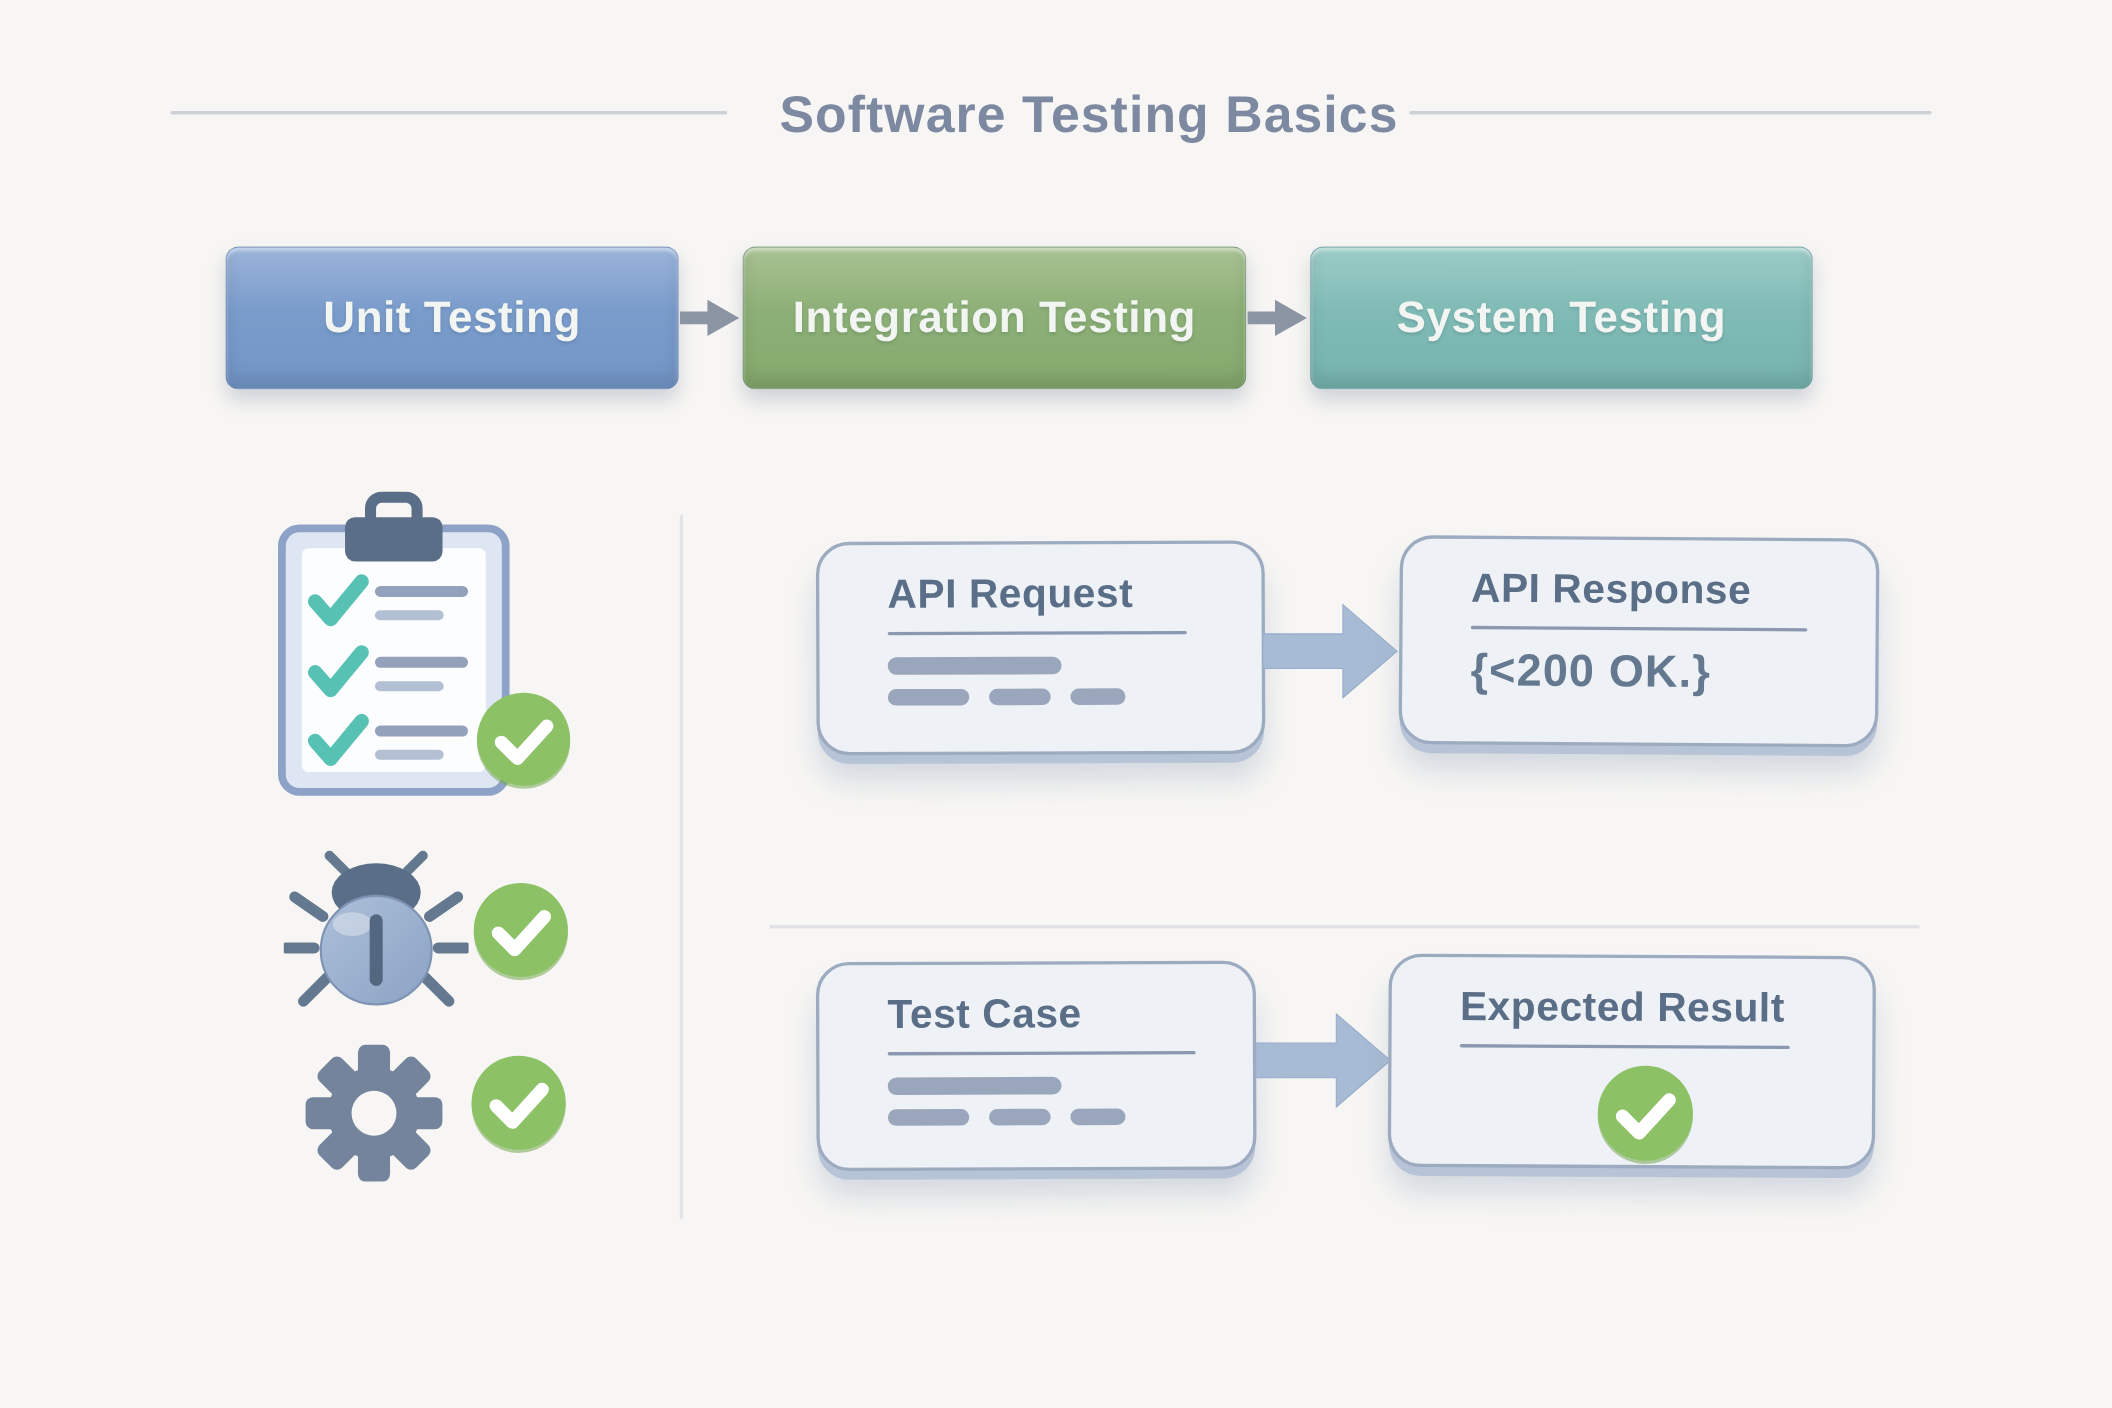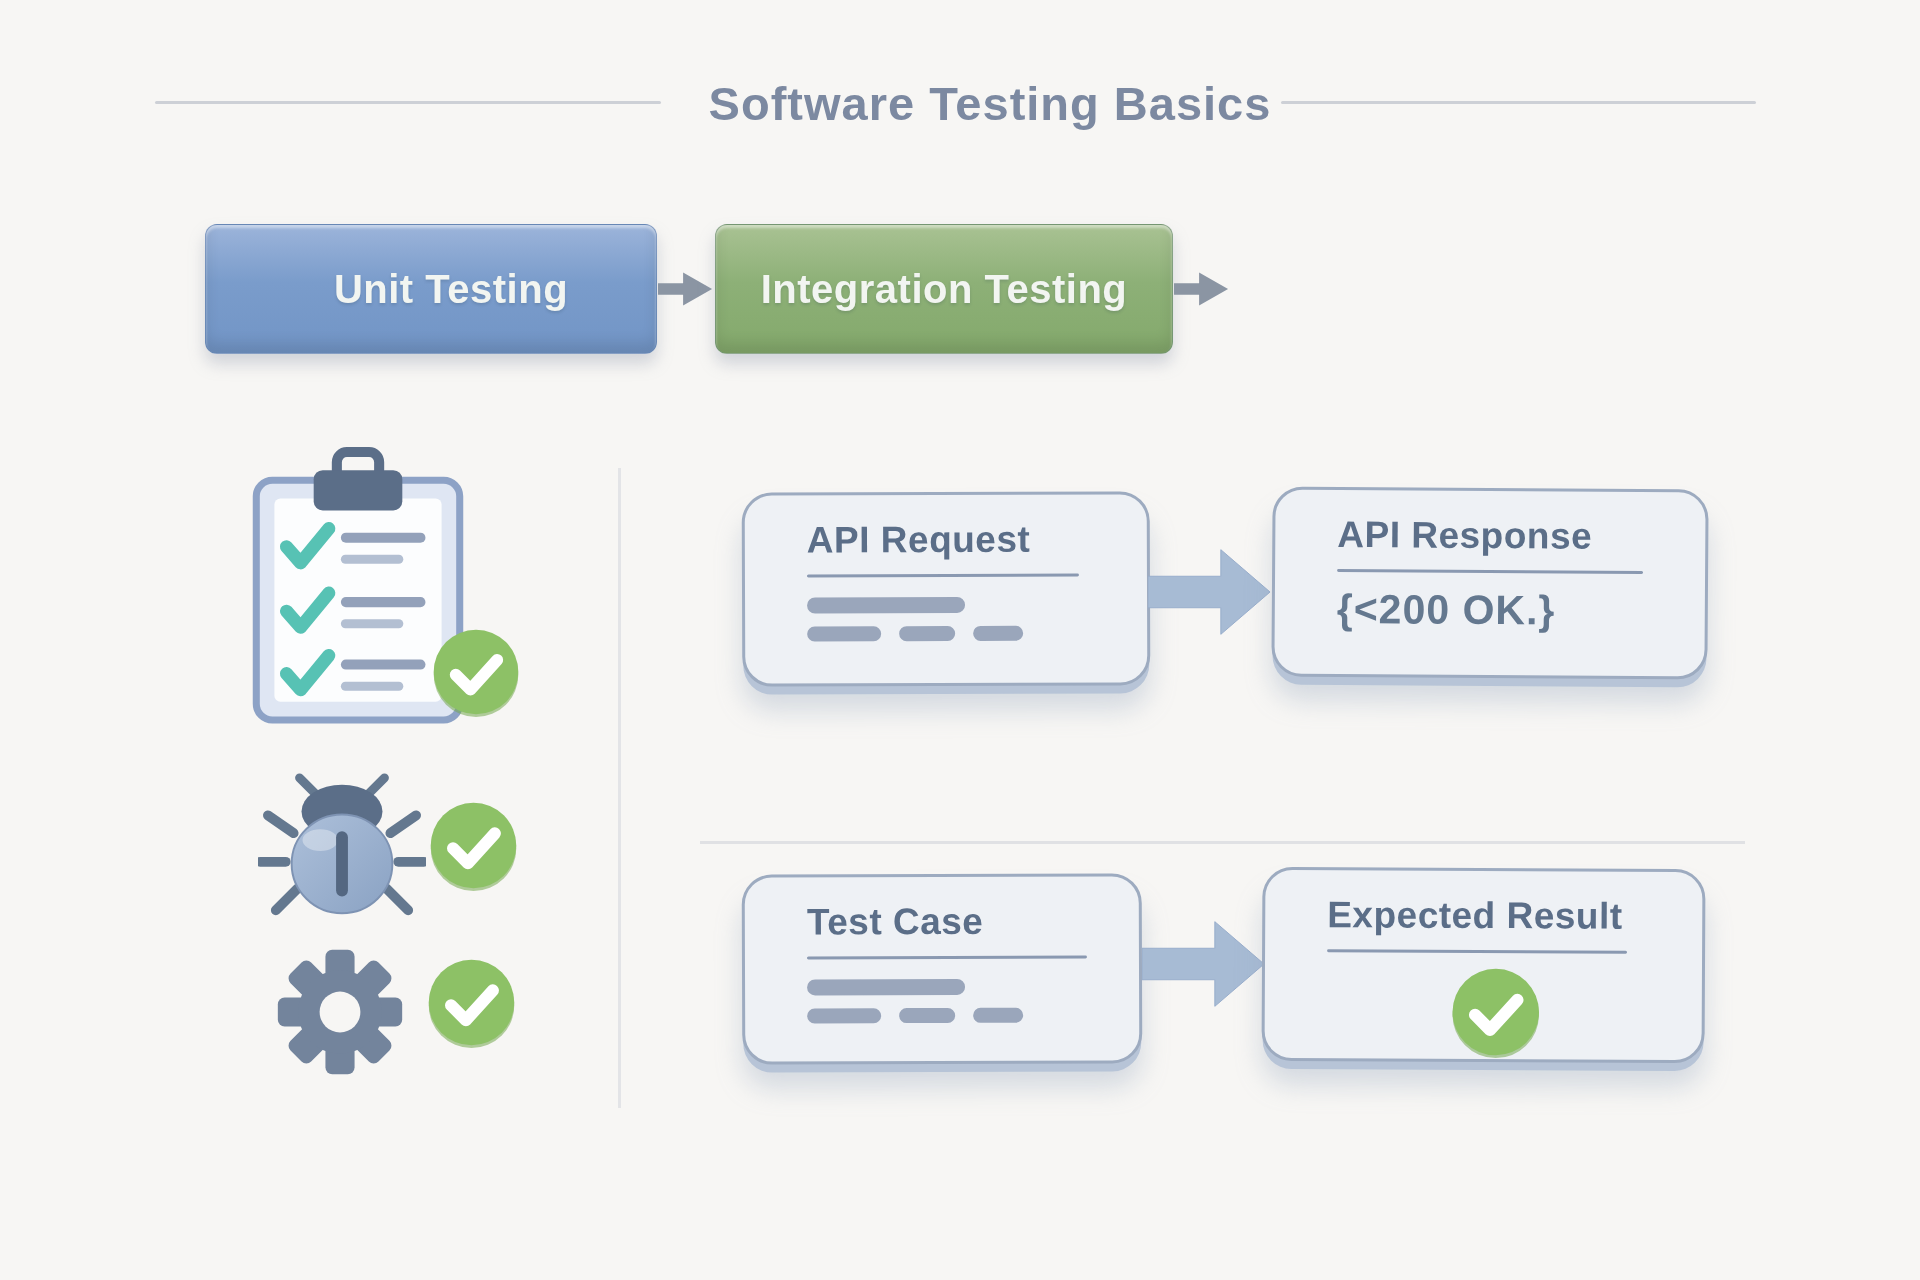--- a/index.html
+++ b/index.html
@@ -21,21 +21,21 @@
   .flow-row{position:absolute;left:205px;top:224px;display:flex;align-items:center;}
   .flow-box{
     height:128px;border-radius:12px;display:flex;align-items:center;justify-content:center;
     color:#f2f5f1;font-size:40px;font-weight:bold;letter-spacing:0.5px;
     text-shadow:0 2px 3px rgba(40,60,80,0.18);
     border:1px solid rgba(70,95,130,0.25);
     box-shadow:0 10px 16px rgba(140,150,170,0.35),
                inset 0 3px 3px rgba(255,255,255,0.45),
                inset 0 -10px 14px rgba(0,0,0,0.10);
   }
-  .fb-unit{width:410px;background:linear-gradient(180deg,#9cb4da,#7a9ccb 45%,#7295c6);padding-left:40px;}
+  .fb-unit{width:410px;background:linear-gradient(180deg,#9cb4da,#7a9ccb 45%,#7295c6);}
   .fb-int {width:456px;background:linear-gradient(180deg,#a9c293,#8db077 45%,#84a96c);justify-content:center;}
   .fb-sys {width:455px;background:linear-gradient(180deg,#9cccc7,#80bbb6 45%,#76b3ad);}
   .flow-arrow{width:56px;height:40px;flex:none;margin:0 1px;}
   
   .abs{position:absolute;}
   .icon-clipboard{left:250px;top:444px;width:216px;height:282px;}
   .badge-1{left:430px;top:626px;width:92px;height:92px;}
   .icon-bug{left:258px;top:768px;width:168px;height:158px;}
   .badge-2{left:427px;top:799px;width:93px;height:93px;}
   .icon-gear{left:272px;top:944px;width:136px;height:136px;}
@@ -80,20 +80,23 @@
     </div>
     <svg class="flow-arrow" viewBox="0 0 58 40">
       <polygon points="0,14 26,14 26,3 56,20 26,37 26,26 0,26" fill="#8b95a3"></polygon>
     </svg>
     <div class="flow-box fb-int">
       <span>Integration Testing</span>
     </div>
     <svg class="flow-arrow" viewBox="0 0 58 40">
       <polygon points="0,14 26,14 26,3 56,20 26,37 26,26 0,26" fill="#8b95a3"></polygon>
     </svg>
+    <div class="flow-box fb-sys">
+      <span>System Testing</span>
+    </div>
   </div>
 
   <svg class="abs icon-clipboard" viewBox="0 0 214 280">
     <rect x="6" y="36" width="202" height="238" rx="16" fill="#dfe6f3" stroke="#8da2c6" stroke-width="7"></rect>
     <rect x="24" y="54" width="166" height="202" rx="6" fill="#fcfdfe"></rect>
     <rect x="86" y="8" width="42" height="28" rx="10" fill="none" stroke="#5b6e88" stroke-width="10"></rect>
     <rect x="63" y="26" width="88" height="40" rx="9" fill="#5b6e88"></rect>
     <g stroke-linecap="round" stroke-linejoin="round">
       <path d="M36 102 l14 16 l28 -34" stroke="#57c2b4" stroke-width="13" fill="none"></path>
       <rect x="90" y="88" width="84" height="10" rx="5" fill="#93a1ba"></rect>

